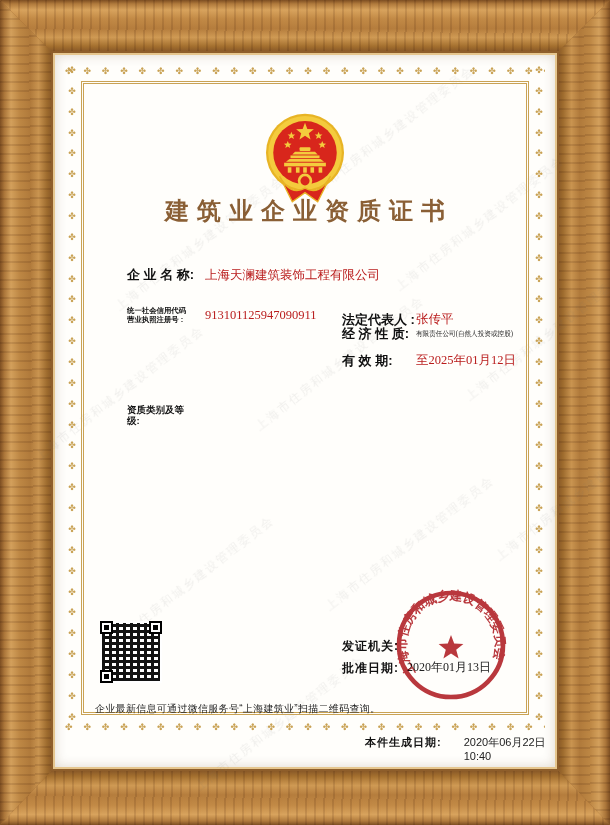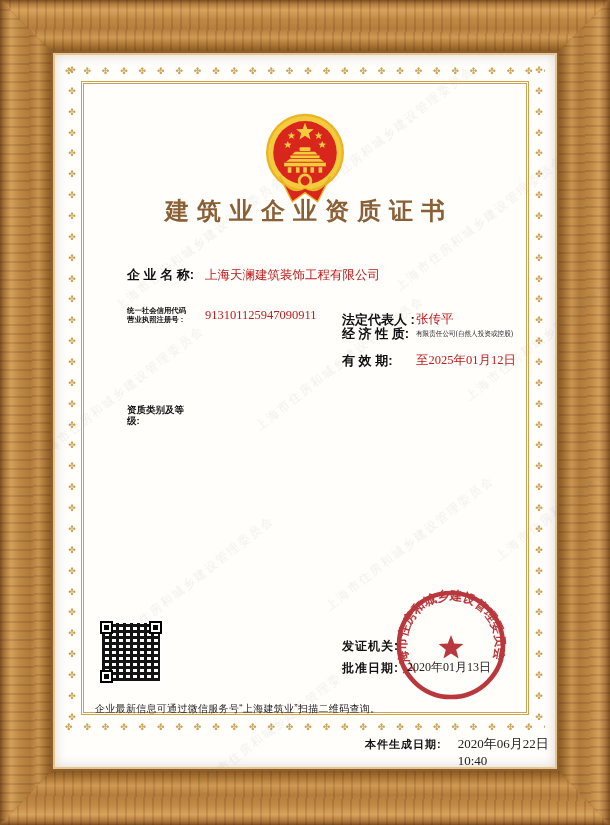--- a/index.html
+++ b/index.html
@@ -93,21 +93,21 @@
   .approve-date{position:absolute;left:352px;top:604px;z-index:1;
     font-family:"Liberation Serif","DejaVu Serif",serif;font-size:12px;color:#222;}
 
   
   .seal{position:absolute;left:338px;top:532px;width:116px;height:116px;z-index:2;
         mix-blend-mode:multiply;opacity:.92;}
 
   .note{position:absolute;left:40px;top:647px;font-size:10px;font-weight:400;color:#222;letter-spacing:.3px;}
   .gen{position:absolute;left:310px;top:680px;display:flex;align-items:baseline;}
   .gen .lab{font-size:11px;letter-spacing:1px;}
-  .gen .gval{font-family:Liberation Serif, serif;font-size:13px;color:#222;margin-left:16px;}
+  .gen .gval{font-family:Liberation Sans, sans-serif;font-size:11px;color:#222;margin-left:22px;}
 </style>
 </head>
 <body>
 
 <div class="wood top grain"></div>
 <div class="wood bottom grain"></div>
 <div class="wood left v grain"></div>
 <div class="wood right v grain"></div>
 
 <div class="paper">

